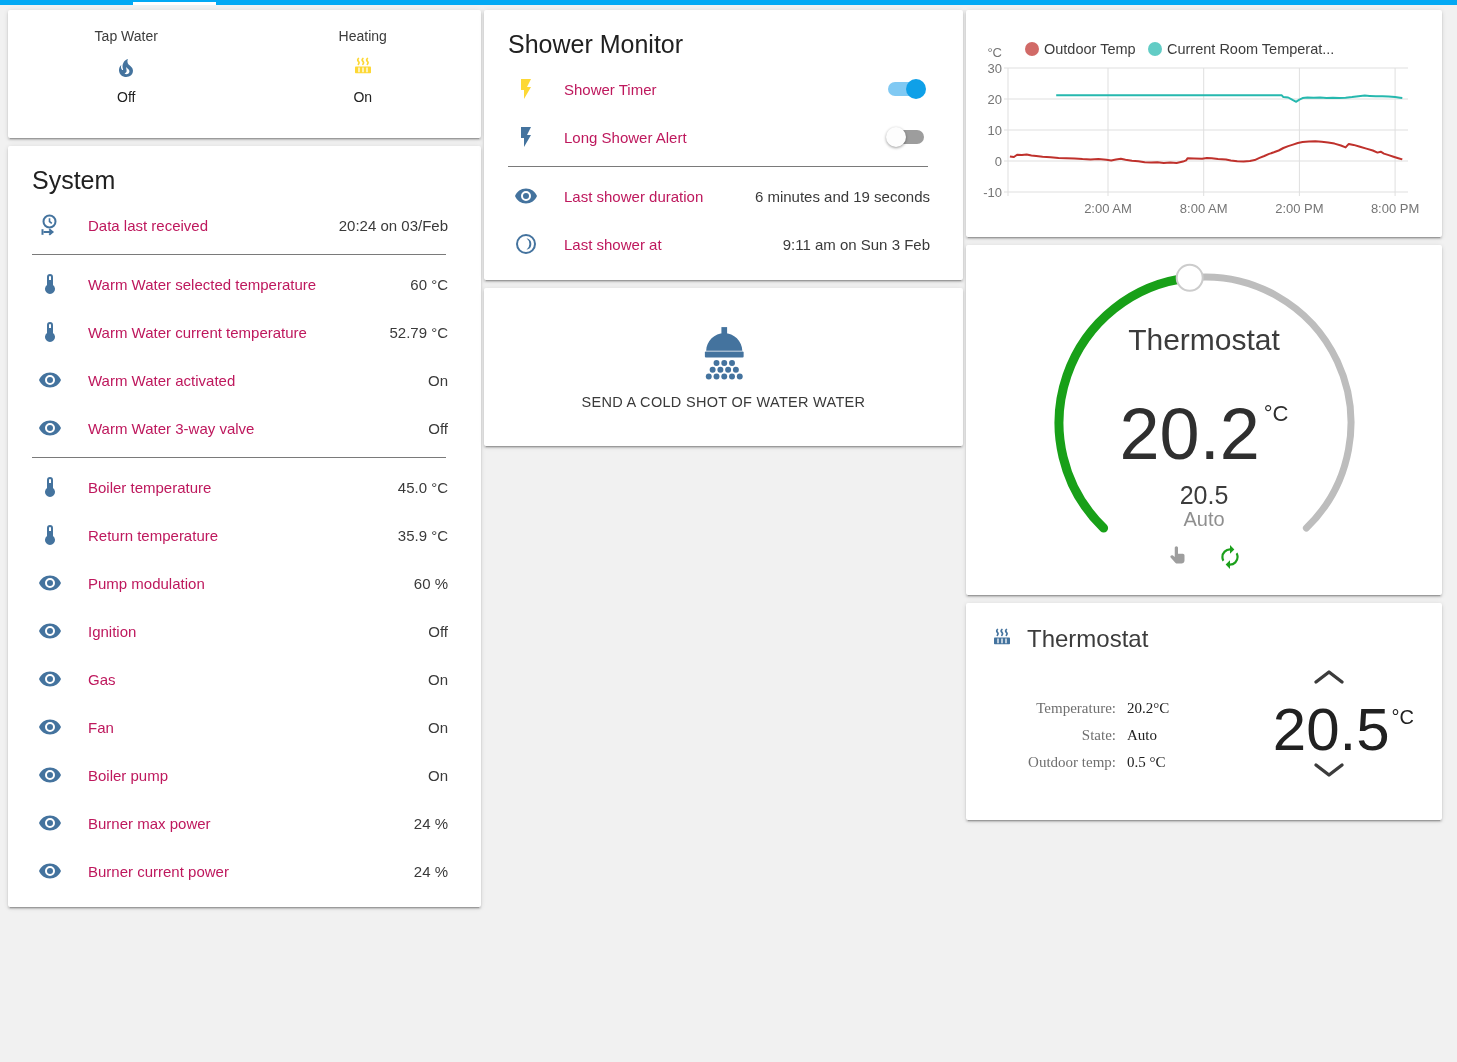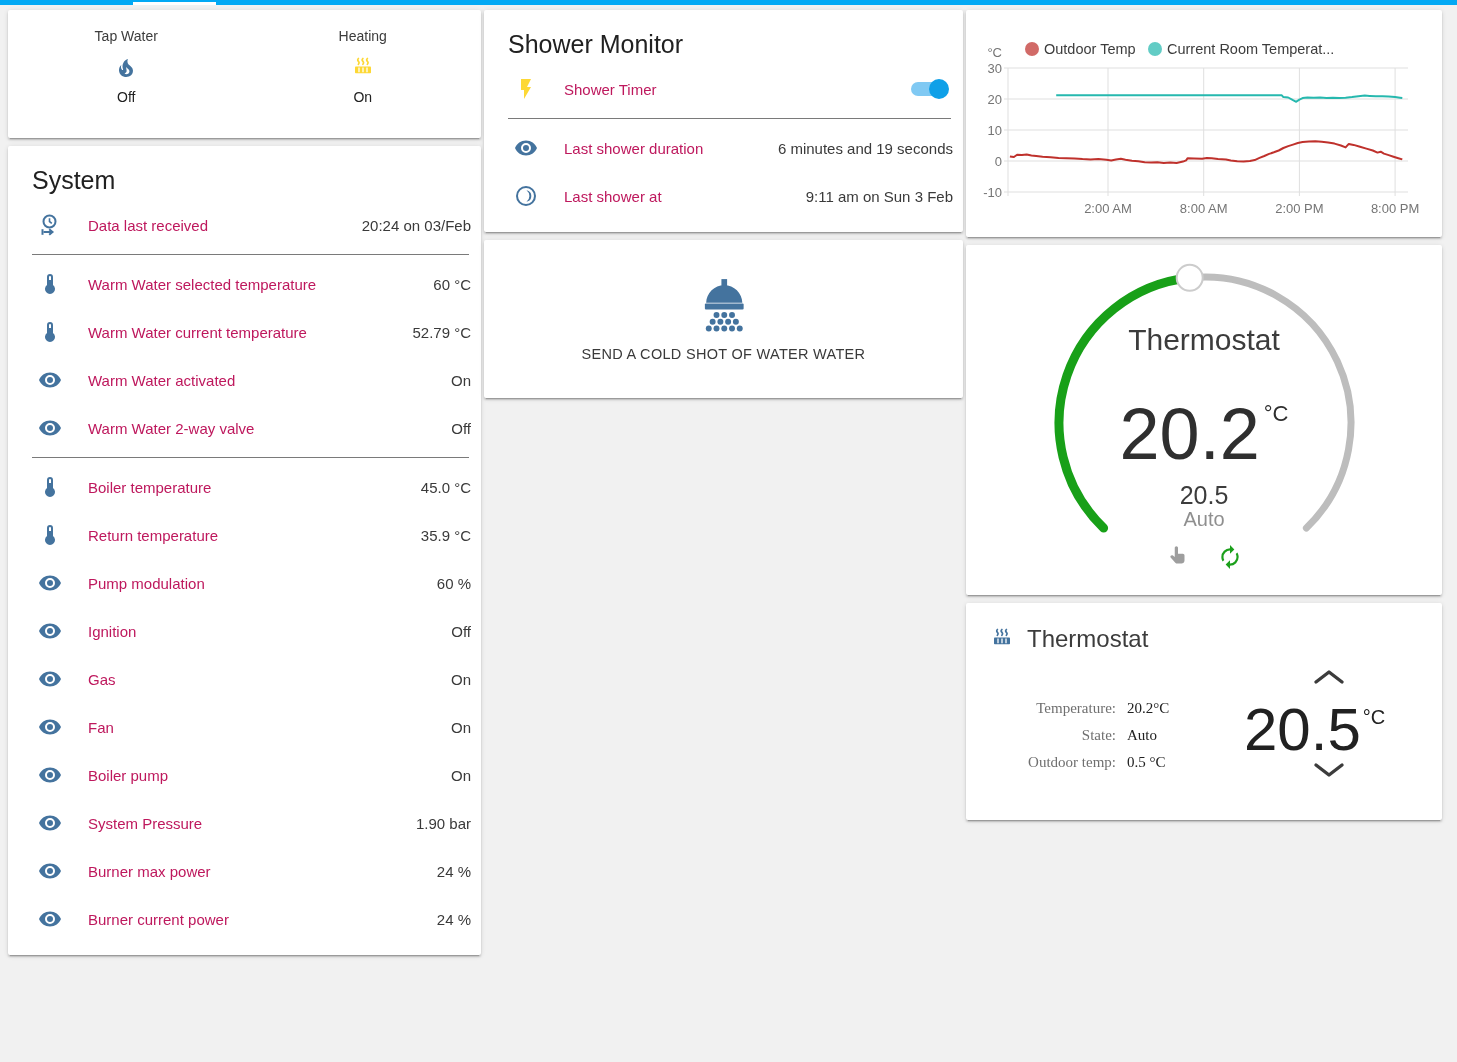--- a/index.html
+++ b/index.html
@@ -18,21 +18,21 @@
           box-shadow:0 2px 2px rgba(0,0,0,.14), 0 3px 1px -2px rgba(0,0,0,.2), 0 1px 5px rgba(0,0,0,.12); }
 
   
   .glance-card { height:128px; display:flex; }
   .glance-item { flex:1; display:flex; flex-direction:column; align-items:center; padding-top:18px; cursor:pointer; }
   .glance-name { font-size:14px; color:#3c3c3c; }
   .glance-icon { margin:12px 0 9px 0; height:24px; }
   .glance-state { font-size:14px; color:#212121; }
 
   
-  .pad-card { padding:20px 4px 12px 16px; }
+  .pad-card { padding:20px 27px 12px 16px; }
   .card-title { font-size:25px; color:#212121; margin:0 0 6px 8px; font-weight:400; }
   .entity-row { height:48px; display:flex; align-items:center; padding:0 6px 0 14px; }
   .row-icon { width:24px; height:24px; flex:none; color:#44739e; }
   .row-label { margin-left:26px; font-size:15px; color:#be185d; }
   .row-value { margin-left:auto; font-size:15px; color:#3a3a3a; text-align:right; }
   .divider { height:1px; background:#7a7a7a; margin:5px 8px; }
 
   svg.mdi { width:100%; height:100%; display:block; }
   .icon24 { width:24px; height:24px; display:inline-block; }
 
@@ -71,21 +71,21 @@
 
   
   .thermo-card { height:217px; position:relative; }
   .tc-header { position:absolute; top:22px; left:24px; display:flex; align-items:center; }
   .tc-header .icon24 { color:#44739e; }
   .tc-title { margin-left:13px; font-size:24px; color:#3c3c3c; }
   .tc-attrs { position:absolute; top:92px; left:0; font-size:15px;font-family:Liberation Serif, serif; }
   .tc-attr-row { display:flex; line-height:27px; }
   .tc-attr-label { width:150px; text-align:right; color:#6f6f6f; }
   .tc-attr-value { margin-left:11px; color:#212121; }
-  .tc-set { position:absolute; left:278px; top:66px; width:170px; text-align:left; }
+  .tc-set { position:absolute; left:278px; top:66px; width:170px; text-align:right; }
   .tc-chev { display:block; margin:0 auto; cursor:pointer; }
   .tc-value { font-size:60px; color:#212121; line-height:64px; }
   .tc-value .deg { font-size:20px; vertical-align:26px; margin-left:2px; }
 </style>
 </head>
 <body>
 
 <div class="appbar">
   <div class="tab-indicator"></div>
 </div>
@@ -162,21 +162,21 @@
             </span>
             <span class="row-label">Warm Water activated</span>
             <span class="row-value">On</span>
           </div>
           <div class="entity-row">
             <span class="row-icon" style="color:#44739e">
               <svg class="mdi" viewBox="0 0 24 24">
                 <path fill="currentColor" fill-rule="evenodd" d="M12 9a3 3 0 0 0-3 3 3 3 0 0 0 3 3 3 3 0 0 0 3-3 3 3 0 0 0-3-3m0 8a5 5 0 0 1-5-5 5 5 0 0 1 5-5 5 5 0 0 1 5 5 5 5 0 0 1-5 5m0-12.5C7 4.5 2.73 7.61 1 12c1.73 4.39 6 7.5 11 7.5s9.27-3.11 11-7.5c-1.73-4.39-6-7.5-11-7.5z"></path>
               </svg>
             </span>
-            <span class="row-label">Warm Water 2-way valve</span>
+            <span class="row-label">Warm Water 3-way valve</span>
             <span class="row-value">Off</span>
           </div>
           <div class="divider"></div>
           <div class="entity-row">
             <span class="row-icon" style="color:#44739e">
               <svg class="mdi" viewBox="0 0 24 24">
                 <path fill="currentColor" d="M15 13V5a3 3 0 0 0-6 0v8a5 5 0 1 0 6 0M12 4a1 1 0 0 1 1 1v3h-2V5a1 1 0 0 1 1-1z"></path>
               </svg>
             </span>
             <span class="row-label">Boiler temperature</span>
@@ -228,29 +228,20 @@
             <span class="row-value">On</span>
           </div>
           <div class="entity-row">
             <span class="row-icon" style="color:#44739e">
               <svg class="mdi" viewBox="0 0 24 24">
                 <path fill="currentColor" fill-rule="evenodd" d="M12 9a3 3 0 0 0-3 3 3 3 0 0 0 3 3 3 3 0 0 0 3-3 3 3 0 0 0-3-3m0 8a5 5 0 0 1-5-5 5 5 0 0 1 5-5 5 5 0 0 1 5 5 5 5 0 0 1-5 5m0-12.5C7 4.5 2.73 7.61 1 12c1.73 4.39 6 7.5 11 7.5s9.27-3.11 11-7.5c-1.73-4.39-6-7.5-11-7.5z"></path>
               </svg>
             </span>
             <span class="row-label">Boiler pump</span>
             <span class="row-value">On</span>
-          </div>
-          <div class="entity-row">
-            <span class="row-icon" style="color:#44739e">
-              <svg class="mdi" viewBox="0 0 24 24">
-                <path fill="currentColor" fill-rule="evenodd" d="M12 9a3 3 0 0 0-3 3 3 3 0 0 0 3 3 3 3 0 0 0 3-3 3 3 0 0 0-3-3m0 8a5 5 0 0 1-5-5 5 5 0 0 1 5-5 5 5 0 0 1 5 5 5 5 0 0 1-5 5m0-12.5C7 4.5 2.73 7.61 1 12c1.73 4.39 6 7.5 11 7.5s9.27-3.11 11-7.5c-1.73-4.39-6-7.5-11-7.5z"></path>
-              </svg>
-            </span>
-            <span class="row-label">System Pressure</span>
-            <span class="row-value">1.90 bar</span>
           </div>
           <div class="entity-row">
             <span class="row-icon" style="color:#44739e">
               <svg class="mdi" viewBox="0 0 24 24">
                 <path fill="currentColor" fill-rule="evenodd" d="M12 9a3 3 0 0 0-3 3 3 3 0 0 0 3 3 3 3 0 0 0 3-3 3 3 0 0 0-3-3m0 8a5 5 0 0 1-5-5 5 5 0 0 1 5-5 5 5 0 0 1 5 5 5 5 0 0 1-5 5m0-12.5C7 4.5 2.73 7.61 1 12c1.73 4.39 6 7.5 11 7.5s9.27-3.11 11-7.5c-1.73-4.39-6-7.5-11-7.5z"></path>
               </svg>
             </span>
             <span class="row-label">Burner max power</span>
             <span class="row-value">24 %</span>
           </div>
@@ -272,20 +263,31 @@
       <div class="card-title">Shower Monitor</div>
       <div id="shower-toggle-rows">
           <div class="entity-row">
             <span class="row-icon" style="color:#fdd835">
               <svg class="mdi" viewBox="0 0 24 24">
                 <path fill="currentColor" d="M7 2v11h3v9l7-12h-4l4-8H7z"></path>
               </svg>
             </span>
             <span class="row-label">Shower Timer</span>
             <span class="toggle on" style="margin-left:auto">
+              <span class="knob"></span>
+            </span>
+          </div>
+          <div class="entity-row">
+            <span class="row-icon" style="color:#44739e">
+              <svg class="mdi" viewBox="0 0 24 24">
+                <path fill="currentColor" d="M7 2v11h3v9l7-12h-4l4-8H7z"></path>
+              </svg>
+            </span>
+            <span class="row-label">Long Shower Alert</span>
+            <span class="toggle off" style="margin-left:auto">
               <span class="knob"></span>
             </span>
           </div>
         </div>
       <div class="divider"></div>
       <div id="shower-info-rows">
           <div class="entity-row">
             <span class="row-icon" style="color:#44739e">
               <svg class="mdi" viewBox="0 0 24 24">
                 <path fill="currentColor" fill-rule="evenodd" d="M12 9a3 3 0 0 0-3 3 3 3 0 0 0 3 3 3 3 0 0 0 3-3 3 3 0 0 0-3-3m0 8a5 5 0 0 1-5-5 5 5 0 0 1 5-5 5 5 0 0 1 5 5 5 5 0 0 1-5 5m0-12.5C7 4.5 2.73 7.61 1 12c1.73 4.39 6 7.5 11 7.5s9.27-3.11 11-7.5c-1.73-4.39-6-7.5-11-7.5z"></path>

